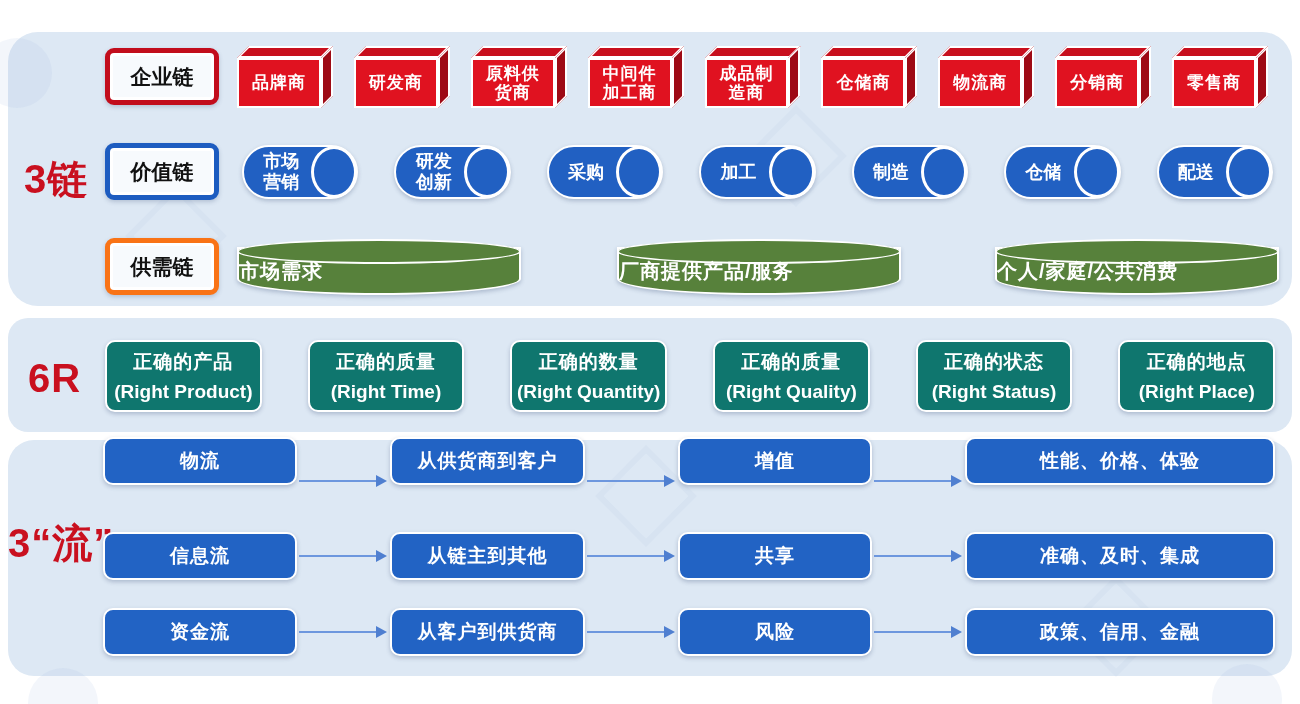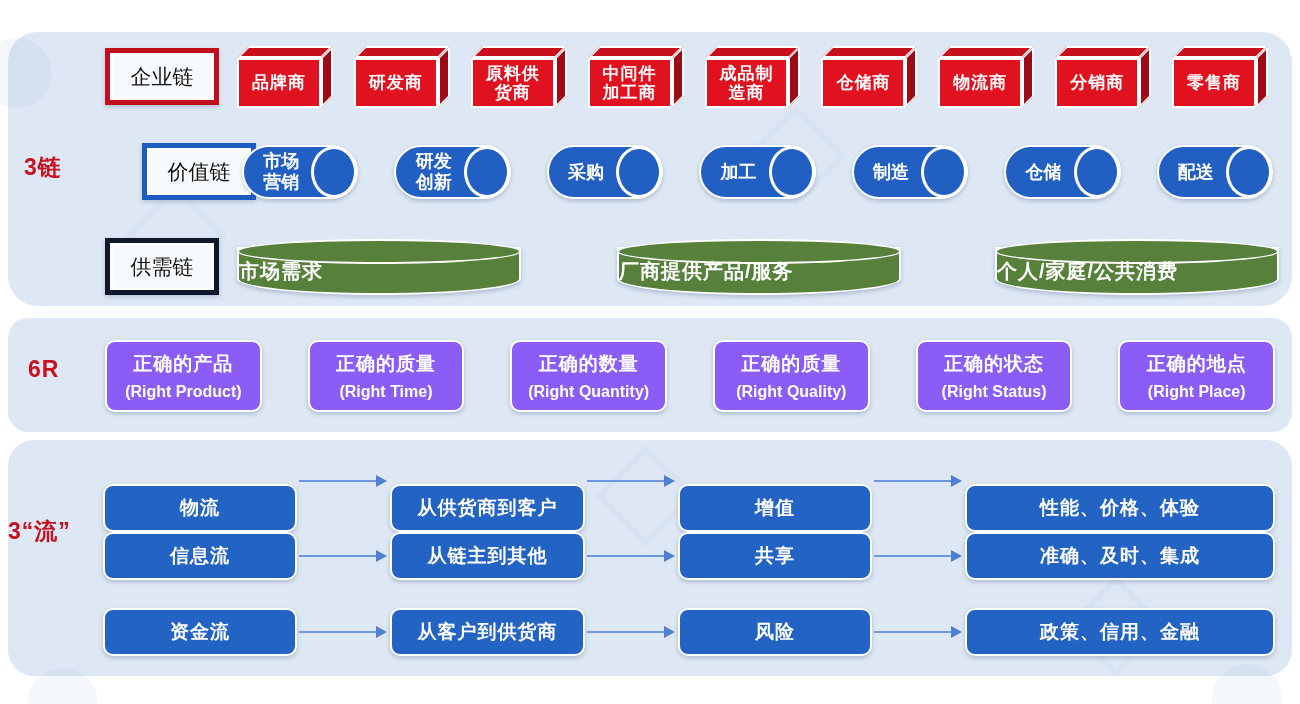--- a/index.html
+++ b/index.html
@@ -3,29 +3,29 @@
 <meta charset="utf-8">
 <style>
   html,body{margin:0;padding:0;background:#ffffff;}
   .stage{position:relative;width:1300px;height:704px;background:#ffffff;overflow:hidden;
          font-family:"Liberation Sans","DejaVu Sans",sans-serif;}
   .panel{position:absolute;left:8px;width:1284px;background:#dde8f4;}
   .p1{top:32px;height:274px;border-radius:30px;}
   .p2{top:318px;height:114px;border-radius:20px;}
   .p3{top:440px;height:236px;border-radius:26px;}
 
-  .section-label{position:absolute;color:#c9101f;font-weight:800;font-size:23px;letter-spacing:1px;}
+  .section-label{position:absolute;color:#c9101f;font-weight:800;font-size:40px;letter-spacing:1px;}
 
   
   .chain-label{position:absolute;left:105px;width:104px;height:47px;background:#f7fafd;
-    display:flex;align-items:center;justify-content:center;font-weight:400;font-size:21px;color:#111;
-    box-shadow:0 0 0 3px #fff inset,0 2px 4px rgba(60,80,120,.25);}
+    display:flex;align-items:center;justify-content:center;font-weight:700;font-size:21px;color:#111;
+    box-shadow:0 0 0 3px #fff inset,0 2px 4px rgba(60,80,120,.25);border-radius:9px;}
   .cl-red{border:5px solid #c20d1c;}
   .cl-blue{border:5px solid #1d5cc0;}
-  .cl-green{border:5px solid #0f172a;}
+  .cl-green{border:5px solid #f97316;}
 
   
   .cube-row{position:absolute;left:237px;right:44px;top:58px;height:50px;display:flex;gap:33px;}
   .cube{position:relative;flex:1;}
   .cube-front{position:absolute;inset:0;background:#e01220;border:2px solid #fff;box-sizing:border-box;
     display:flex;align-items:center;justify-content:center;color:#fff;font-weight:800;font-size:17px;
     line-height:1.12;text-align:center;white-space:pre-line;letter-spacing:1px;}
   .cube-top{position:absolute;left:0;top:-12px;width:100%;height:12px;background:#c80f1d;
     border:2px solid #fff;box-sizing:border-box;transform:skewX(-45deg);transform-origin:0 100%;}
   .cube-side{position:absolute;left:100%;top:0;width:12px;height:50px;background:#9e0a15;
@@ -43,32 +43,32 @@
   
   .disk{position:absolute;top:247px;height:44px;background:#57813b;border:2px solid #fff;
     border-radius:0 0 50% 50% / 0 0 16px 16px;display:flex;align-items:center;
     box-shadow:0 2px 4px rgba(60,80,120,.3);}
   .disk::before{content:"";position:absolute;left:-2px;right:-2px;top:-10px;height:21px;background:#57813b;
     border:2px solid #fff;border-radius:50%;}
   .disk span{position:relative;z-index:2;color:#fff;font-weight:800;font-size:20px;letter-spacing:1px;}
 
   
   .r-row{position:absolute;left:105px;right:25px;top:340px;height:72px;display:flex;gap:46px;}
-  .rbox{flex:1;background:#8b5cf6;border:2.5px solid #fff;border-radius:10px;box-sizing:border-box;
+  .rbox{flex:1;background:#0f766e;border:2.5px solid #fff;border-radius:10px;box-sizing:border-box;
     color:#fff;text-align:center;display:flex;flex-direction:column;justify-content:center;gap:6px;
     box-shadow:0 2px 4px rgba(60,80,120,.3);}
   .rbox .cn{font-weight:800;font-size:19px;letter-spacing:1px;}
-  .rbox .en{font-weight:700;font-size:16px;}
+  .rbox .en{font-weight:700;font-size:19px;}
 
   
   .fbox{position:absolute;height:48px;background:#2263c4;border:2px solid #fff;border-radius:10px;
     box-sizing:border-box;color:#fff;font-weight:800;font-size:19px;letter-spacing:1px;
     display:flex;align-items:center;justify-content:center;box-shadow:0 2px 4px rgba(60,80,120,.3);}
   .c1{left:103px;width:194px;} .c2{left:390px;width:195px;} .c3{left:678px;width:194px;} .c4{left:965px;width:310px;}
-  .fr1{top:484px;} .fr2{top:532px;} .fr3{top:608px;}
+  .fr1{top:437px;} .fr2{top:532px;} .fr3{top:608px;}
   .arrow{position:absolute;height:2px;background:#6d97de;}
   .arrow::after{content:"";position:absolute;right:-2px;top:-5px;width:0;height:0;
     border-left:11px solid #4f7fd0;border-top:6px solid transparent;border-bottom:6px solid transparent;}
   .a1{left:299px;width:86px;} .a2{left:587px;width:86px;} .a3{left:874px;width:86px;}
   .ay1{top:480px;} .ay2{top:555px;} .ay3{top:631px;}
 
   
   .wm-circle{position:absolute;width:70px;height:70px;border-radius:50%;background:#9db8dd;opacity:.12;}
   .wm-diamond{position:absolute;width:60px;height:60px;border:6px solid #b6c9e4;opacity:.15;transform:rotate(45deg);}
 </style>
@@ -138,21 +138,21 @@
         <div class="cube-side"></div>
         <div class="cube-front">分销商</div>
       </div>
     <div class="cube">
         <div class="cube-top"></div>
         <div class="cube-side"></div>
         <div class="cube-front">零售商</div>
       </div>
   </div>
 
-  <div class="chain-label cl-blue" style="top:143px;margin-left:37px;">价值链</div>
+  <div class="chain-label cl-blue" style="top:143px;">价值链</div>
   <div class="cyl-row">
     <div class="cyl">市场
 营销</div>
     <div class="cyl">研发
 创新</div>
     <div class="cyl">采购</div>
     <div class="cyl">加工</div>
     <div class="cyl">制造</div>
     <div class="cyl">仓储</div>
     <div class="cyl">配送</div>

